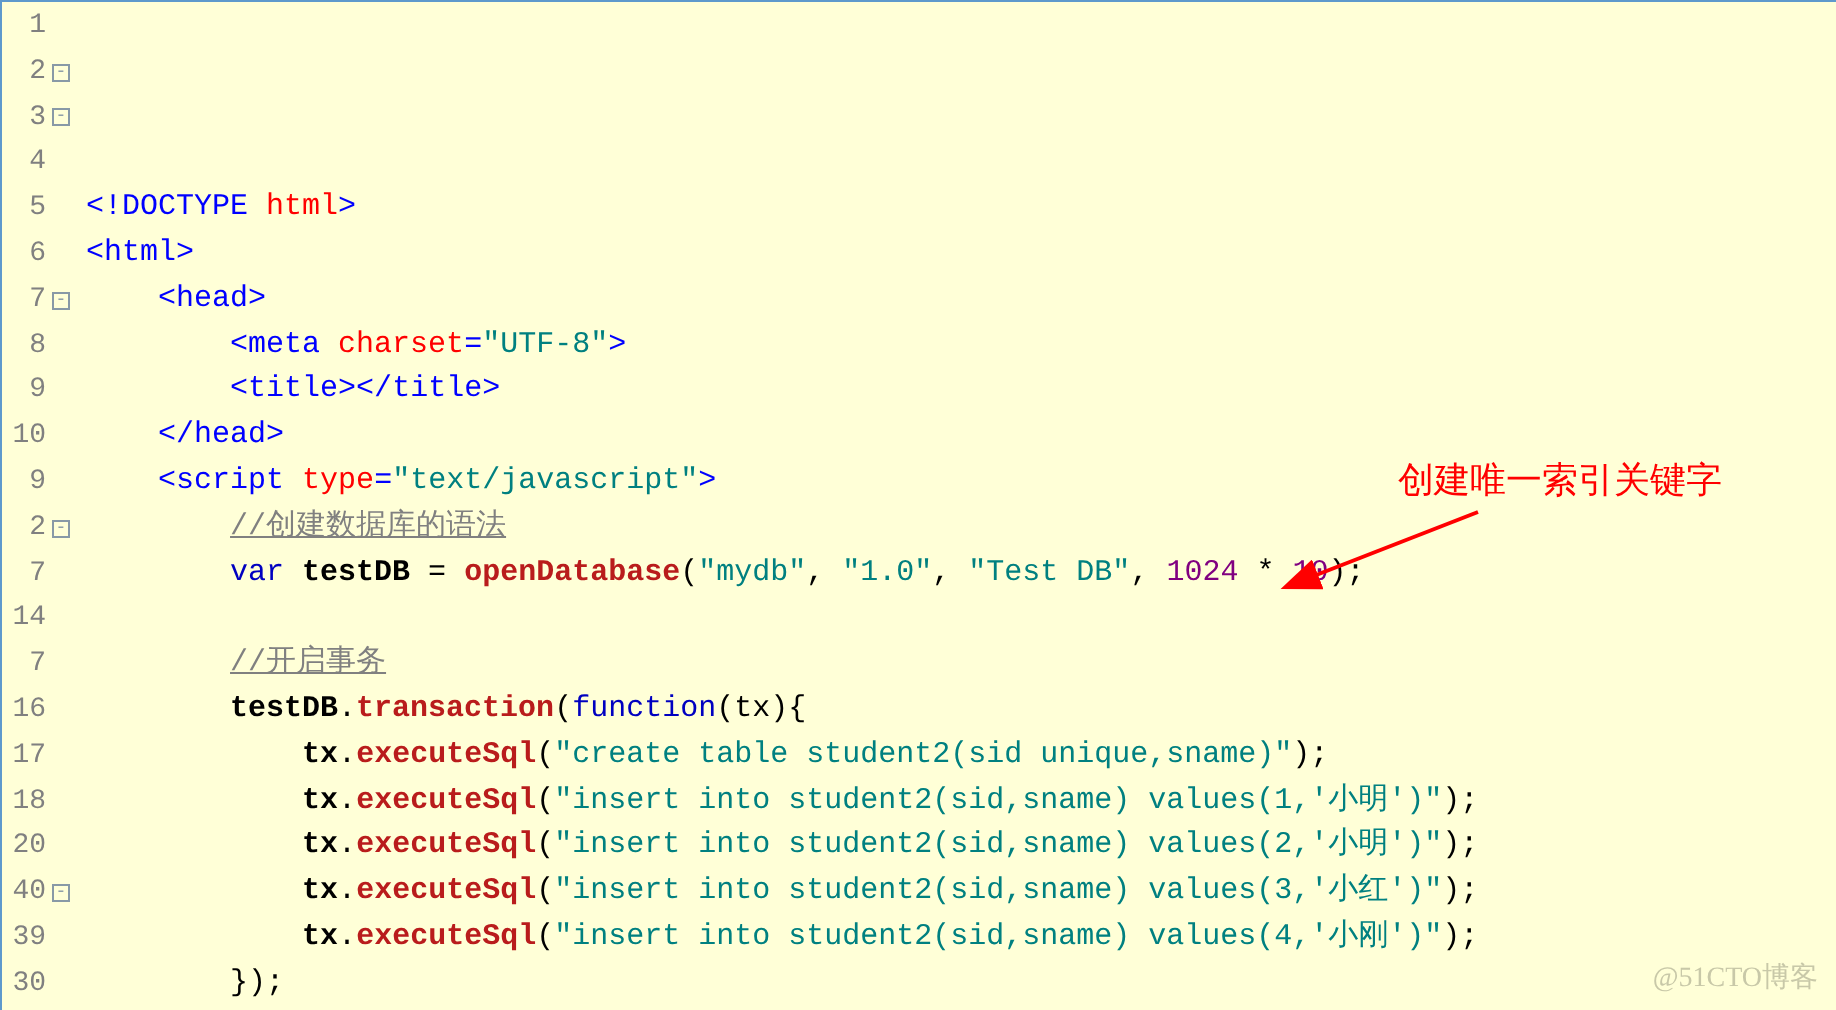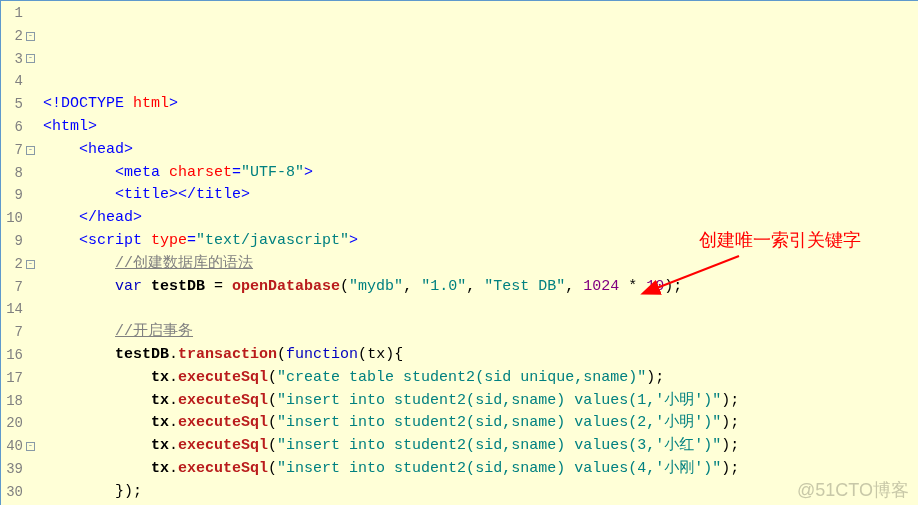--- a/index.html
+++ b/index.html
@@ -83,22 +83,22 @@
   }
   .arrow {
     position: absolute;
     pointer-events: none;
   }
   .watermark {
     position: absolute;
     right: 10px;
     bottom: 4px;
     color: #c8c8a8;
-    font-size: 18px;
-    font-family: Liberation Sans, sans-serif;
+    font-size: 14px;
+    font-family: Liberation Serif, serif;
   }
 </style>
 </head>
 <body>
 
 <div class="editor">
   <div class="gutter" id="gutter">
       <div class="ln">
         <span>1</span>
         <span style="display: inline-block; width: 12px;"></span>

